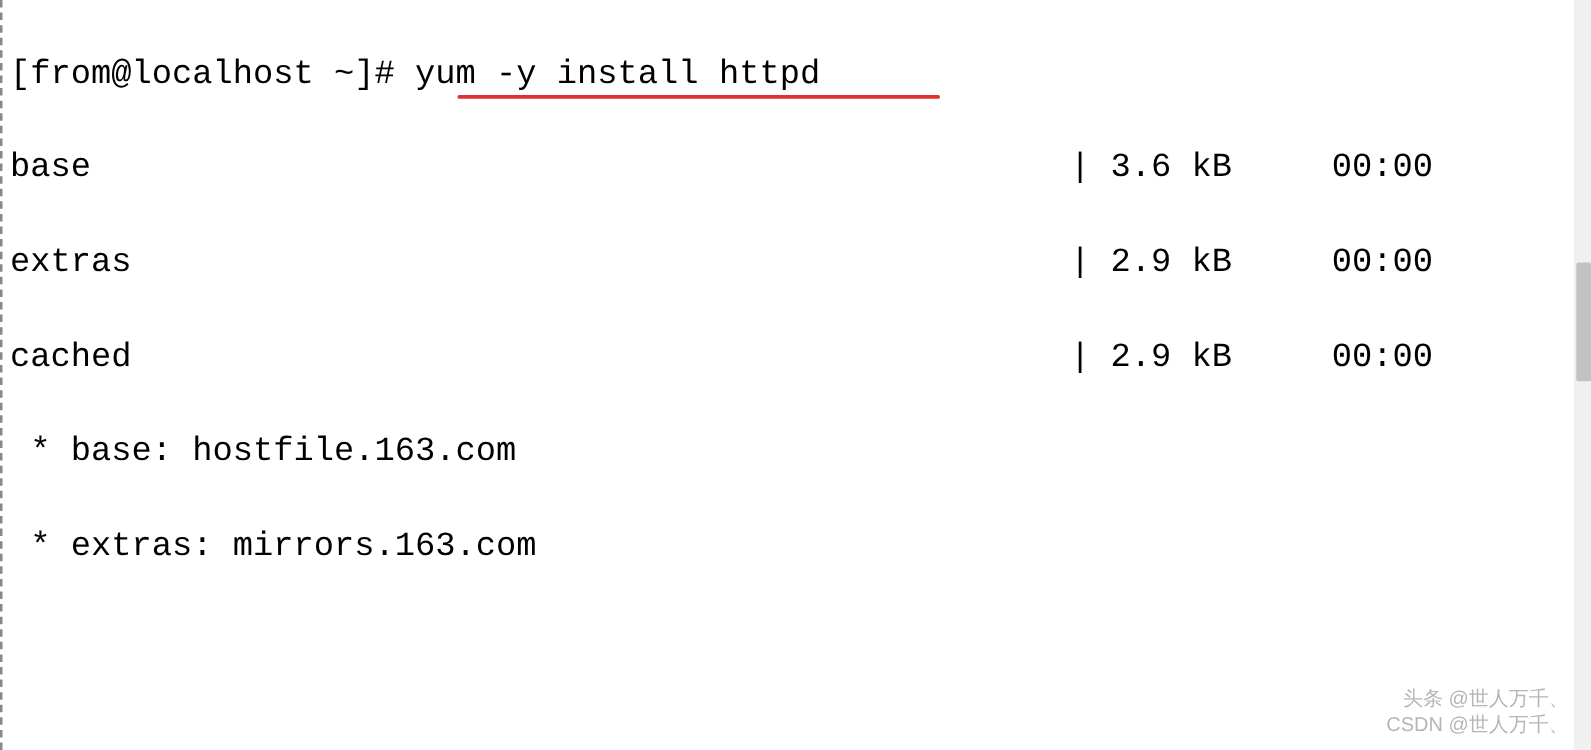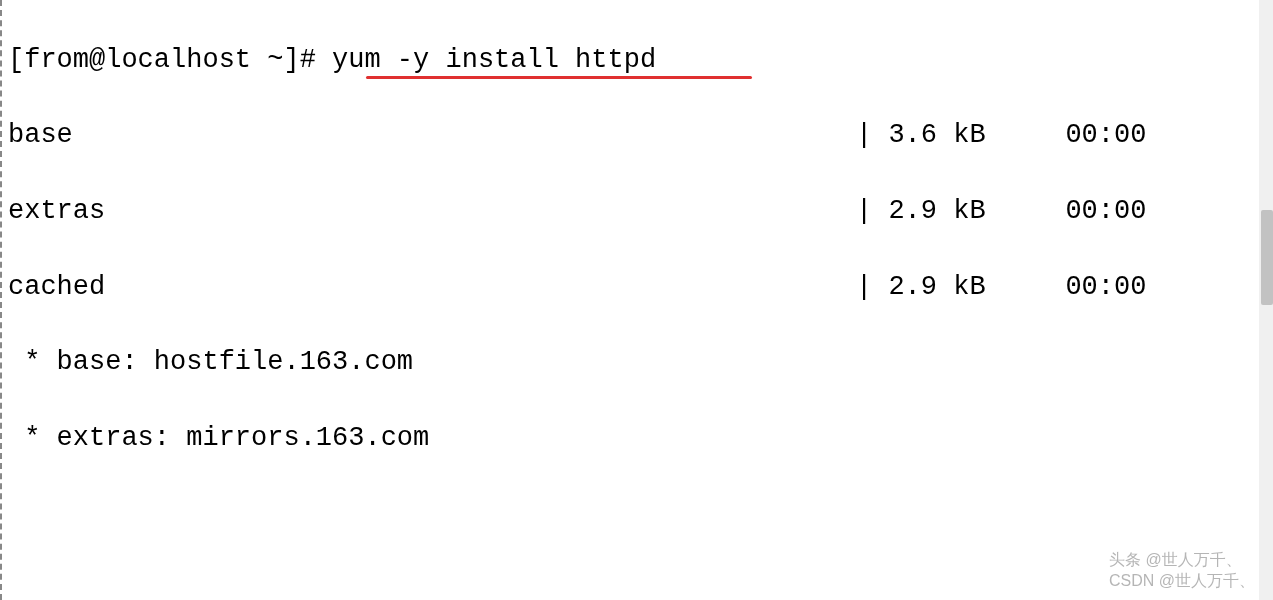--- a/index.html
+++ b/index.html
@@ -70,20 +70,21 @@
       background: #c2c2c2;
       border-radius: 2px;
     }
     .watermark {
       position: absolute;
       right: 18px;
       bottom: 8px;
       font-family: sans-serif;
       font-size: 16px;
       color: rgba(120,120,120,0.55);
+      text-align: right;
       line-height: 1.3;
     }
   </style>
 </head>
 <body>
 
 <div class="terminal">
 <div class="prompt-row"><span>[from@localhost ~]# </span><span>yum -y install httpd</span><div class="underline-red" style="left:358px;top:34px;width:386px;"></div></div>
 <div class="repo-row"><span class="repo-name">base</span><span class="repo-sep">| </span><span class="repo-size">3.6 kB</span><span class="repo-time">00:00</span></div>
 <div class="repo-row"><span class="repo-name">extras</span><span class="repo-sep">| </span><span class="repo-size">2.9 kB</span><span class="repo-time">00:00</span></div>

